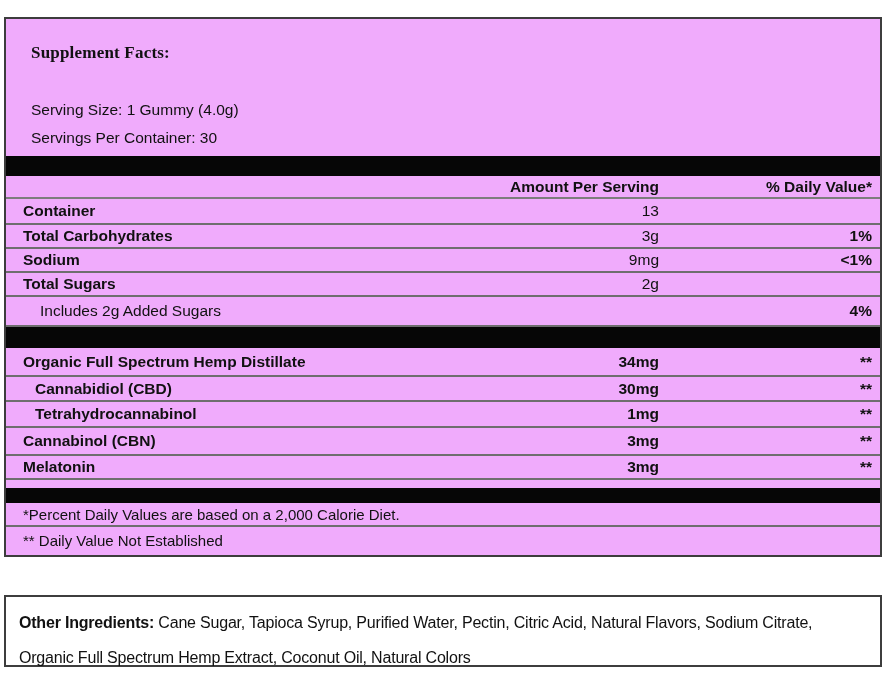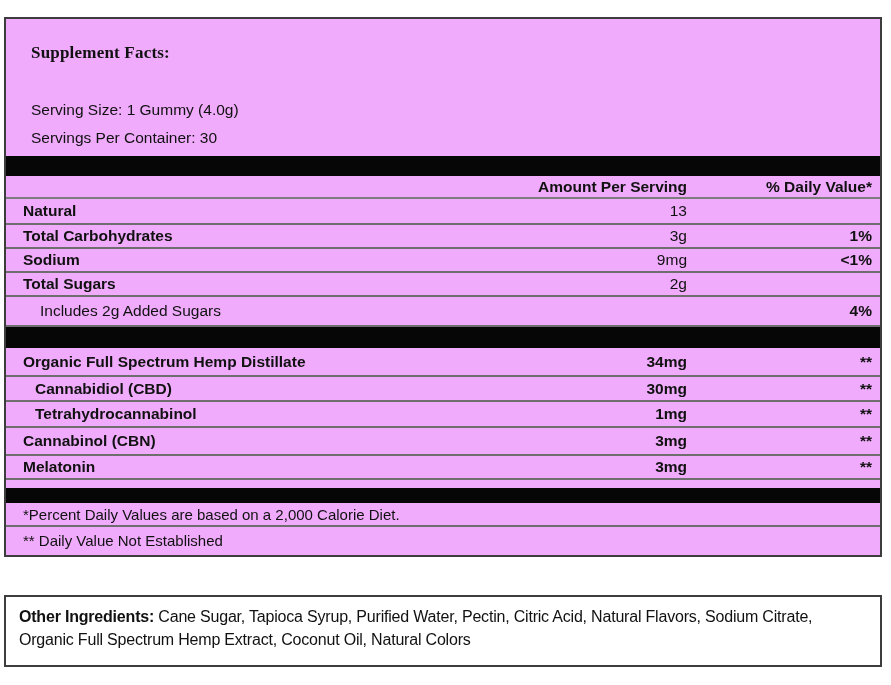--- a/index.html
+++ b/index.html
@@ -61,21 +61,21 @@
     padding-left: 17px;
     padding-right: 8px;
     border-bottom: 2px solid #6e6e6e;
     font-size: 15.5px;
     justify-content: space-between;
   }
   .row:last-child { border-bottom: none; }
 
   .cell-name   { flex: 1 1 auto; font-weight: bold; }
   .cell-amount { text-align: right; white-space: nowrap; }
-  .cell-dv     { width: 185px; text-align: right; font-weight: bold; white-space: nowrap; }
+  .cell-dv     { width: 185px; text-align: right; font-weight: bold; white-space: nowrap; margin-left: 28px; }
 
   .header-row  { height: 23px; border-bottom: 2px solid #7d7d7d; }
   .header-row .cell-amount { font-weight: bold; }
 
   .r-h24 { height: 24px; }
   .r-h25 { height: 25px; }
   .r-h26 { height: 26px; }
   .r-h28 { height: 28px; }
   .r-h29 { height: 29px; }
   .r-h30 { height: 30px; }
@@ -102,21 +102,21 @@
     position: absolute;
     left: 4px;
     top: 595px;
     width: 878px;
     height: 72px;
     border: 2px solid #3d3d3d;
     box-sizing: border-box;
     background: #ffffff;
     padding: 8px 16px 0 13px;
     font-size: 16px;
-    line-height: 23px;
+    line-height: 35px;
     letter-spacing: -0.2px;
   }
   .ingredients-label { font-weight: bold; }
 </style>
 </head>
 <body>
 
 <div class="facts-box">
 
   <div class="sf-title">Supplement Facts:</div>
@@ -126,21 +126,21 @@
 
   <div class="black-bar bar-1"></div>
 
   <div class="row header-row">
     <span class="cell-name"></span>
     <span class="cell-amount">Amount Per Serving</span>
     <span class="cell-dv">% Daily Value*</span>
   </div>
 
   <div class="row r-h26">
-    <span class="cell-name">Natural</span>
+    <span class="cell-name">Container</span>
     <span class="cell-amount">13</span>
     <span class="cell-dv"></span>
   </div>
 
   <div class="row r-h24">
     <span class="cell-name">Total Carbohydrates</span>
     <span class="cell-amount">3g</span>
     <span class="cell-dv">1%</span>
   </div>
 

